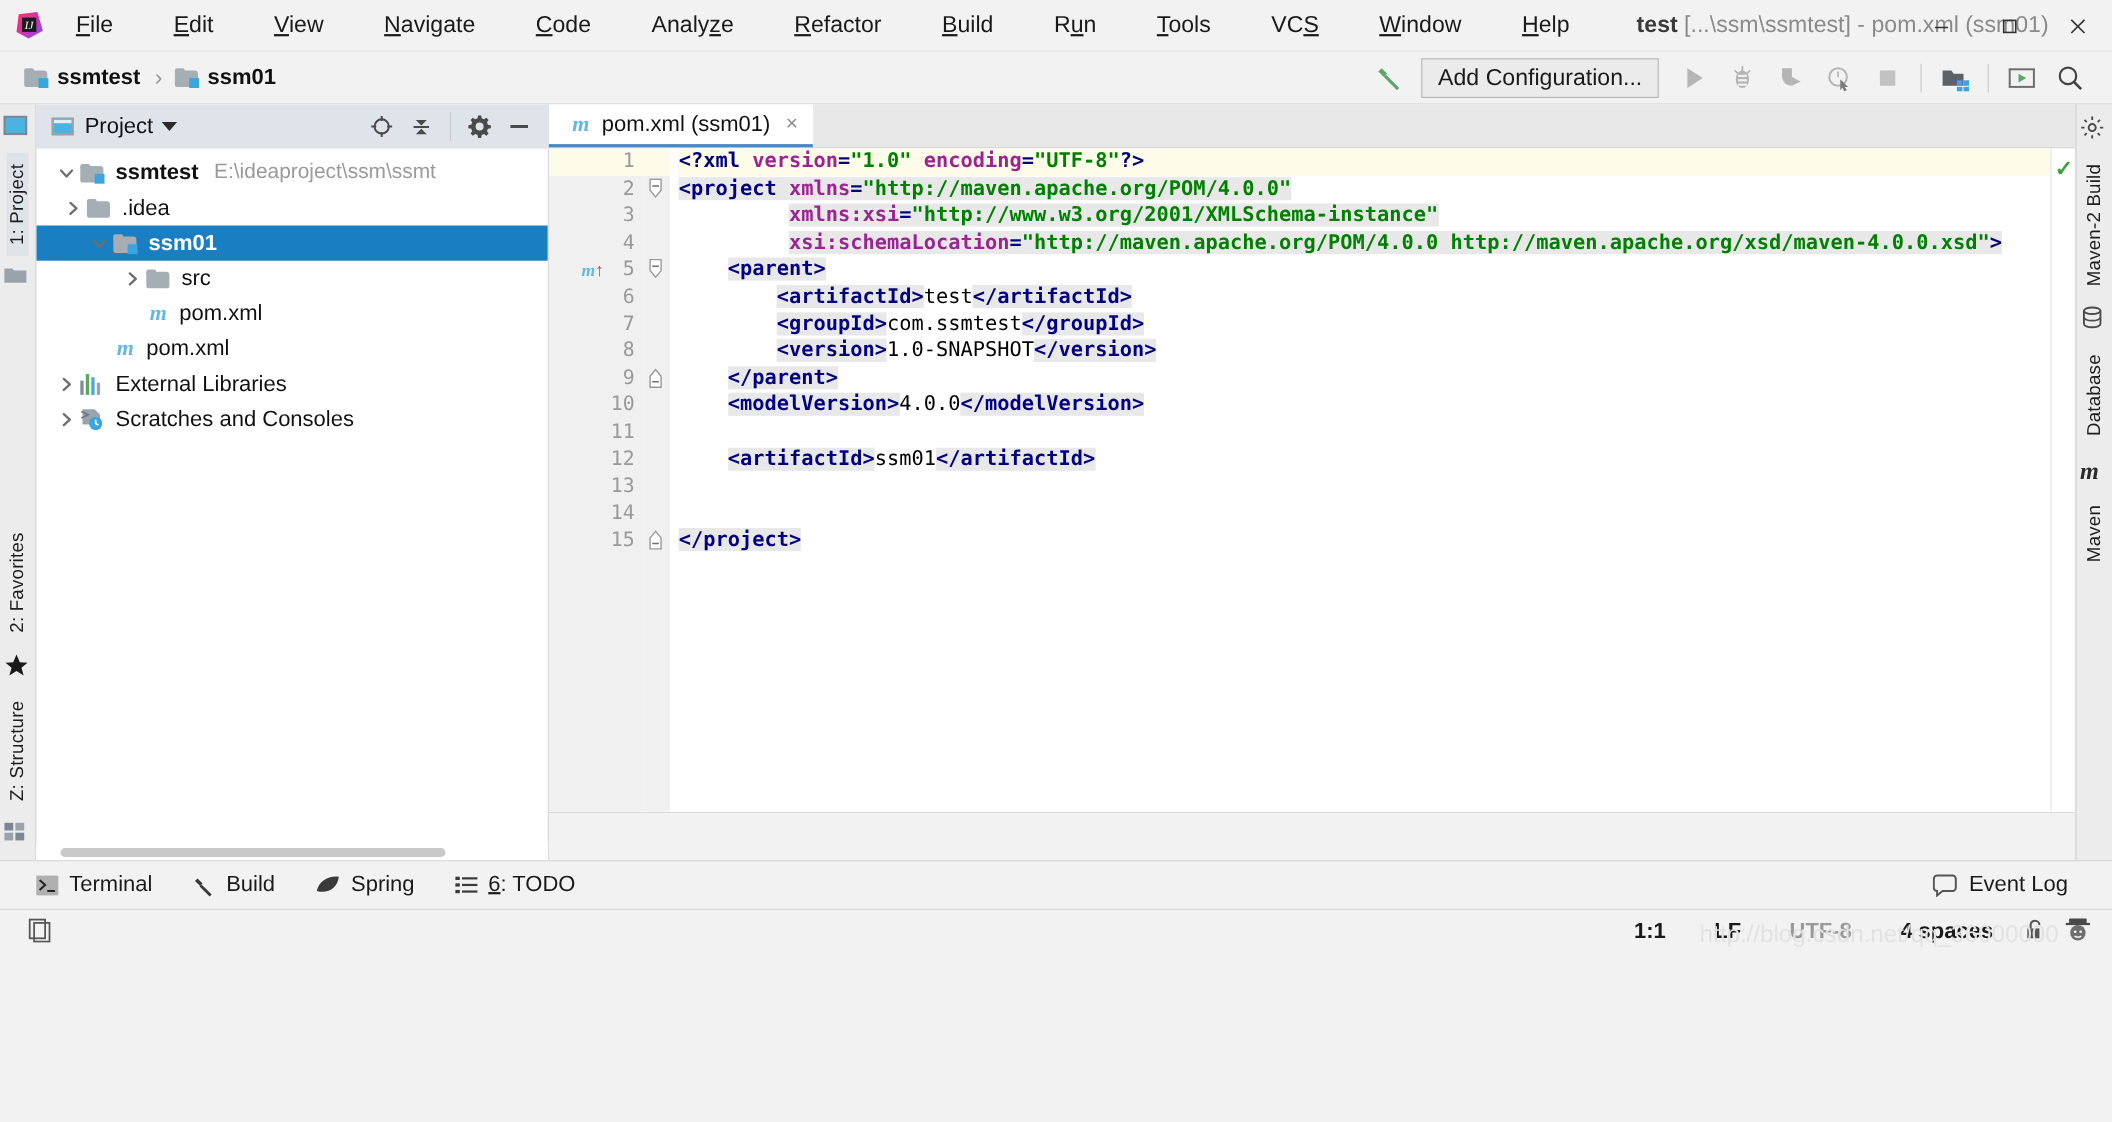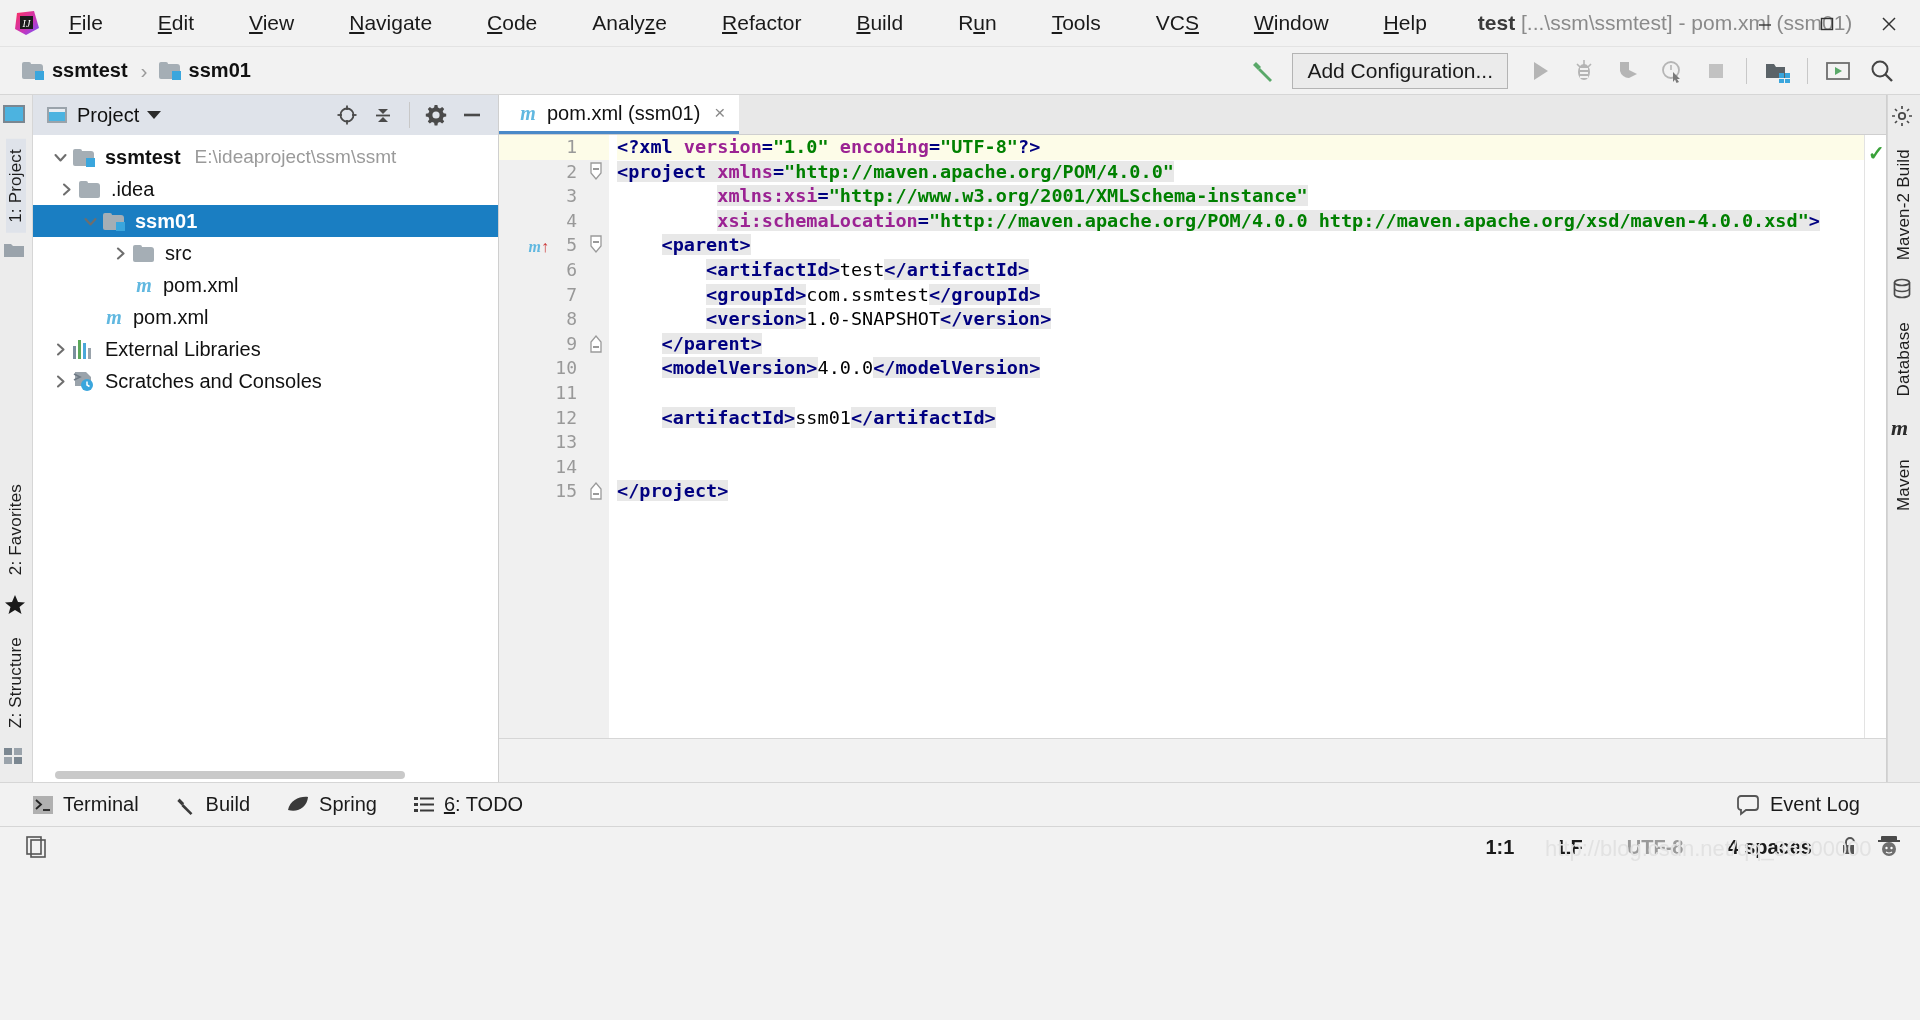--- a/index.html
+++ b/index.html
@@ -39,21 +39,21 @@
     font-size: 21px;
     color: #1a1a1a;
     padding: 0 13px;
     cursor: default;
     white-space: nowrap;
     line-height: 28px;
   }
   .menu-item .mn { text-decoration: underline; }
   .win-title {
     font-size: 21px;
-    margin-left: 38px;
+    margin-left: 48px;
     color: #8a8a8a;
     white-space: nowrap;
   }
   .win-title b { color: #3a3a3a; font-weight: bold; }
   .win-buttons {
     position: absolute;
     right: 0; top: 0;
     height: 47px;
     display: flex; align-items: center;
   }
@@ -378,21 +378,21 @@
     position: relative;
   }
   .bb-item {
     display: flex; align-items: center;
     font-size: 20px; color: #1a1a1a;
     margin-right: 36px;
     white-space: nowrap;
   }
   .bb-item .bico { margin-right: 9px; display: flex; align-items: center; }
   .bb-item u { text-decoration: underline; }
-  .bb-right { margin-left: auto; display:flex; align-items:flex-start; padding-right: 60px;}
+  .bb-right { margin-left: auto; display:flex; align-items:flex-start; padding-right: 40px;}
 
   .statusbar {
     height: 42px; flex: 0 0 42px;
     background: #f2f2f2;
     display: flex; align-items: center;
     border-top: 1px solid #d6d6d6;
     padding-left: 14px;
     position: relative;
   }
   .sb-left { display: flex; align-items: center; }

